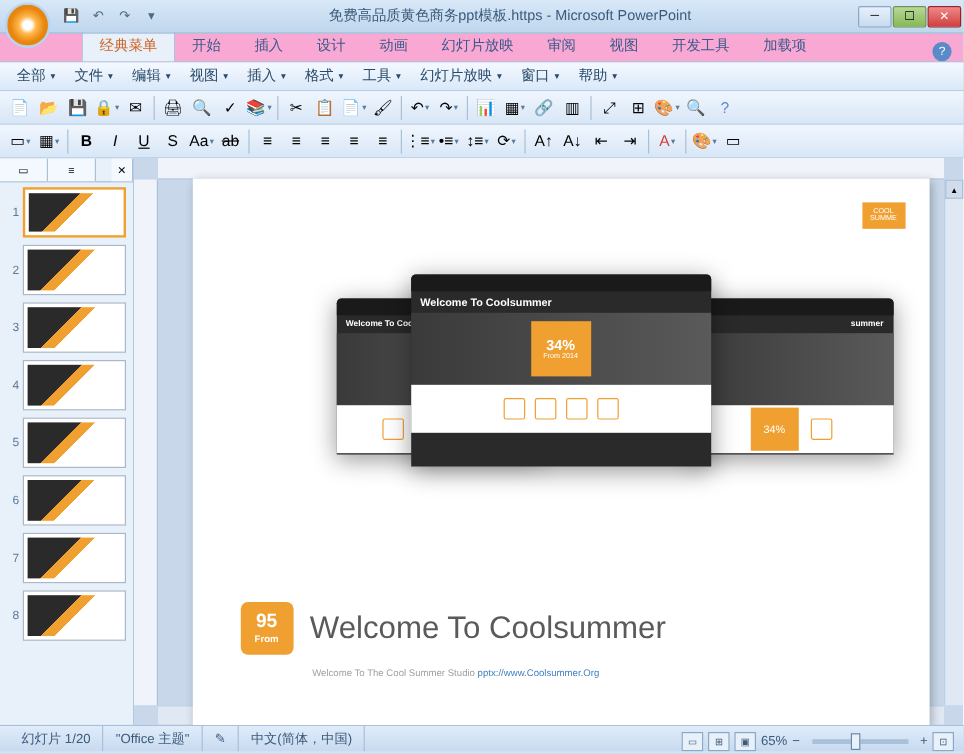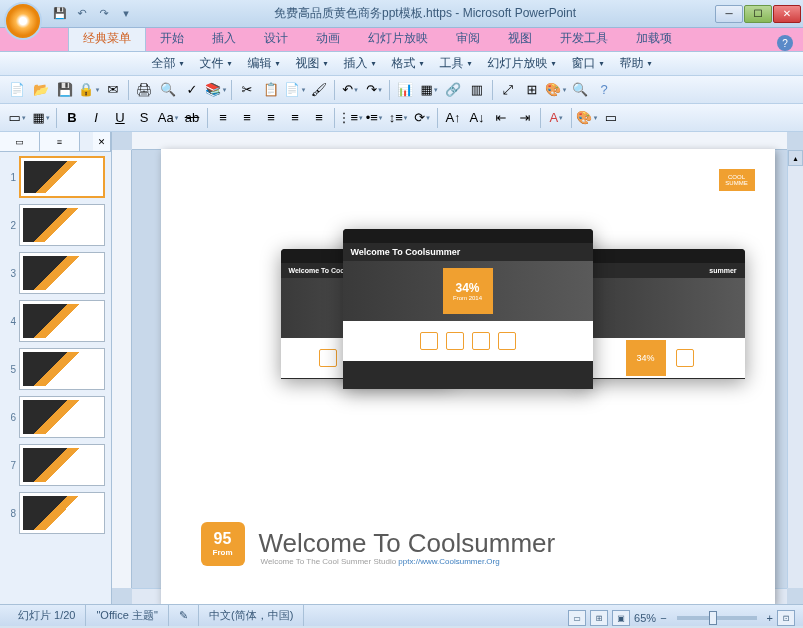--- a/index.html
+++ b/index.html
@@ -16,21 +16,21 @@
 .win-btn.close { background: linear-gradient(#f08888, #d04040); border-color: #a02020; color: #fff; }
 .win-btn.max { background: linear-gradient(#b8d898, #88b858); border-color: #6a9848; }
 
 
 .ribbon-tabs { height: 24px; background: #f9a8d4; display: flex; align-items: flex-end; padding-left: 68px; border-bottom: 1px solid #a8c4e0; }
 .ribbon-tab { padding: 4px 14px; font-size: 12px; color: #3a5a8a; cursor: pointer; }
 .ribbon-tab.active { background: #e8f0fa; border: 1px solid #a8c4e0; border-bottom: none; border-radius: 3px 3px 0 0; color: #d06020; }
 .help-icon { margin-left: auto; margin-right: 10px; width: 16px; height: 16px; border-radius: 50%; background: #5a8ac8; color: #fff; font-size: 10px; display: flex; align-items: center; justify-content: center; }
 
 
-.menubar { height: 24px; background: linear-gradient(#f4f9ff, #dae8f8); display: flex; align-items: center; padding: 6px 6px; border-bottom: 1px solid #b8d0e8; justify-content: center; }
+.menubar { height: 24px; background: linear-gradient(#f4f9ff, #dae8f8); display: flex; align-items: center; padding: 6px 6px; border-bottom: 1px solid #b8d0e8; }
 .menu-item { padding: 2px 8px; font-size: 12px; color: #2a4a6a; cursor: pointer; display: flex; align-items: center; gap: 2px; }
 .menu-item::after { content: "▾"; font-size: 8px; margin-left: 2px; }
 
 
 .toolbar { height: 28px; background: linear-gradient(#f0f6fe, #d8e6f6); display: flex; align-items: center; padding: 0 6px; border-bottom: 1px solid #b8d0e8; gap: 2px; }
 .tb-btn { width: 22px; height: 22px; display: flex; align-items: center; justify-content: center; cursor: pointer; font-size: 13px; border-radius: 2px; }
 .tb-sep { width: 1px; height: 20px; background: #a8c0d8; margin: 0 2px; }
 .tb-dd::after { content: "▾"; font-size: 7px; margin-left: 1px; color: #5a7a9a; }
 
 
@@ -57,21 +57,21 @@
 .browser-mock.right { left: auto; right: 30px; top: 100px; width: 170px; height: 130px; z-index: 1; transform: none; }
 .bm-header { height: 14px; background: #1a1a1a; border-radius: 4px 4px 0 0; }
 .bm-title { color: #fff; font-size: 9px; padding: 4px 8px; font-weight: bold; }
 .bm-title.sm { font-size: 7px; }
 .bm-body { height: 60px; background: linear-gradient(90deg, #3a3a3a, #5a5a5a); }
 .bm-footer { height: 40px; background: #fff; display: flex; align-items: center; justify-content: center; gap: 10px; }
 .bm-badge { width: 40px; height: 36px; background: #f0a030; color: #fff; font-size: 9px; display: flex; flex-direction: column; align-items: center; justify-content: center; }
 .bm-icons { display: flex; gap: 8px; }
 .bm-icon { width: 18px; height: 18px; border: 1px solid #f0a030; border-radius: 2px; }
 .cool-badge { position: absolute; top: 20px; right: 20px; width: 36px; height: 22px; background: #f0a030; color: #fff; font-size: 6px; display: flex; align-items: center; justify-content: center; text-align: center; }
-.main-title { position: absolute; bottom: 40px; left: 40px; display: flex; align-items: center; gap: 14px; }
+.main-title { position: absolute; bottom: 60px; left: 40px; display: flex; align-items: center; gap: 14px; }
 .title-badge { width: 44px; height: 44px; background: #f0a030; color: #fff; border-radius: 6px; display: flex; flex-direction: column; align-items: center; justify-content: center; font-size: 16px; font-weight: bold; }
 .title-text-main { font-size: 26px; color: #5a5a5a; font-weight: 300; }
 .title-sub { position: absolute; bottom: 40px; left: 100px; font-size: 8px; color: #a0a0a0; }
 .title-sub a { color: #4080c0; }
 
 
 .statusbar { height: 22px; background: linear-gradient(#e0ecfa, #c8daf0); display: flex; align-items: flex-end; padding: 0 8px; font-size: 11px; color: #3a5a7a; border-top: 1px solid #a8c0d8; }
 .status-item { padding: 0 10px; border-right: 1px solid #a8c0d8; height: 100%; display: flex; align-items: center; }
 .status-right { margin-left: auto; display: flex; align-items: center; gap: 4px; }
 .view-btn { width: 18px; height: 16px; border: 1px solid #8aa8c8; background: #e8f0fa; cursor: pointer; font-size: 8px; display: flex; align-items: center; justify-content: center; }

